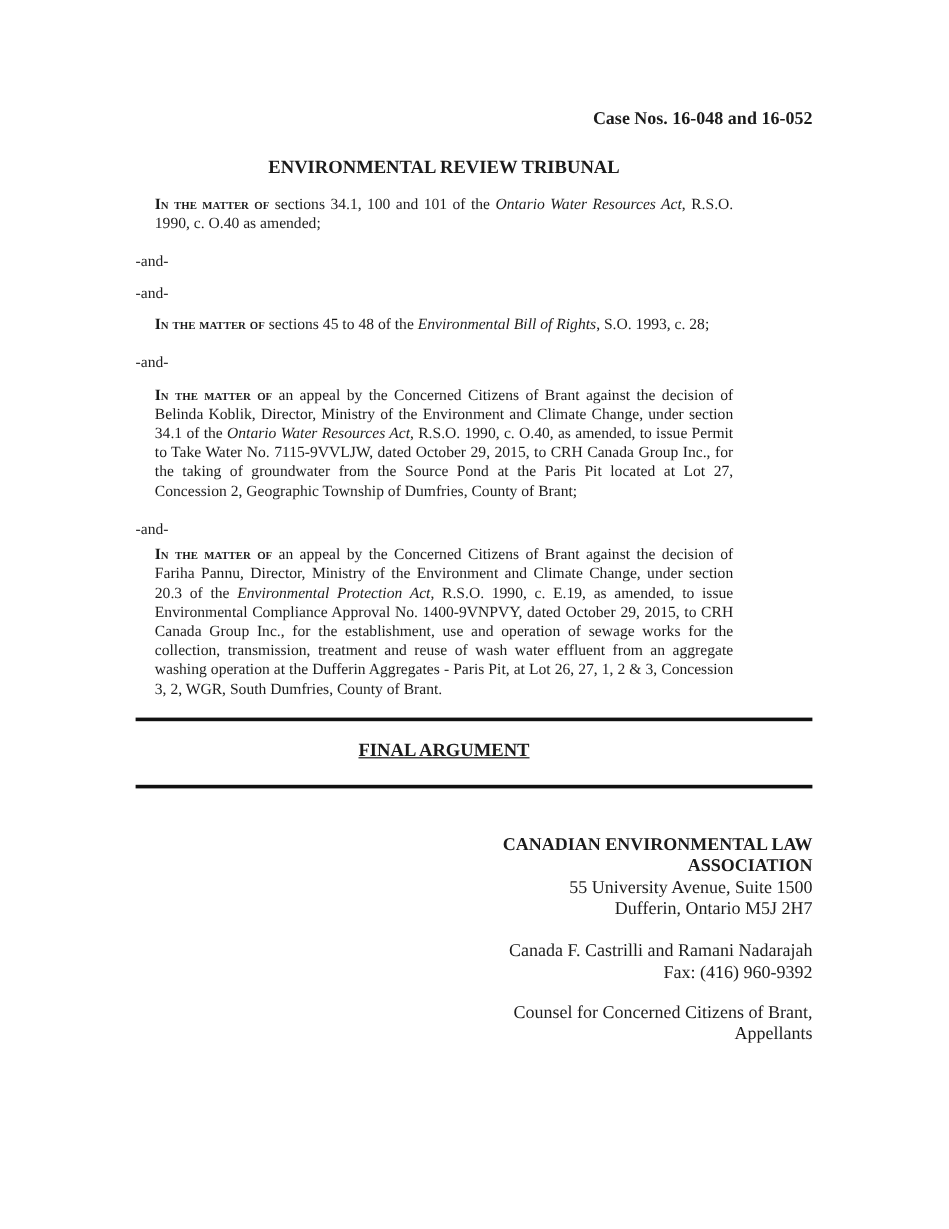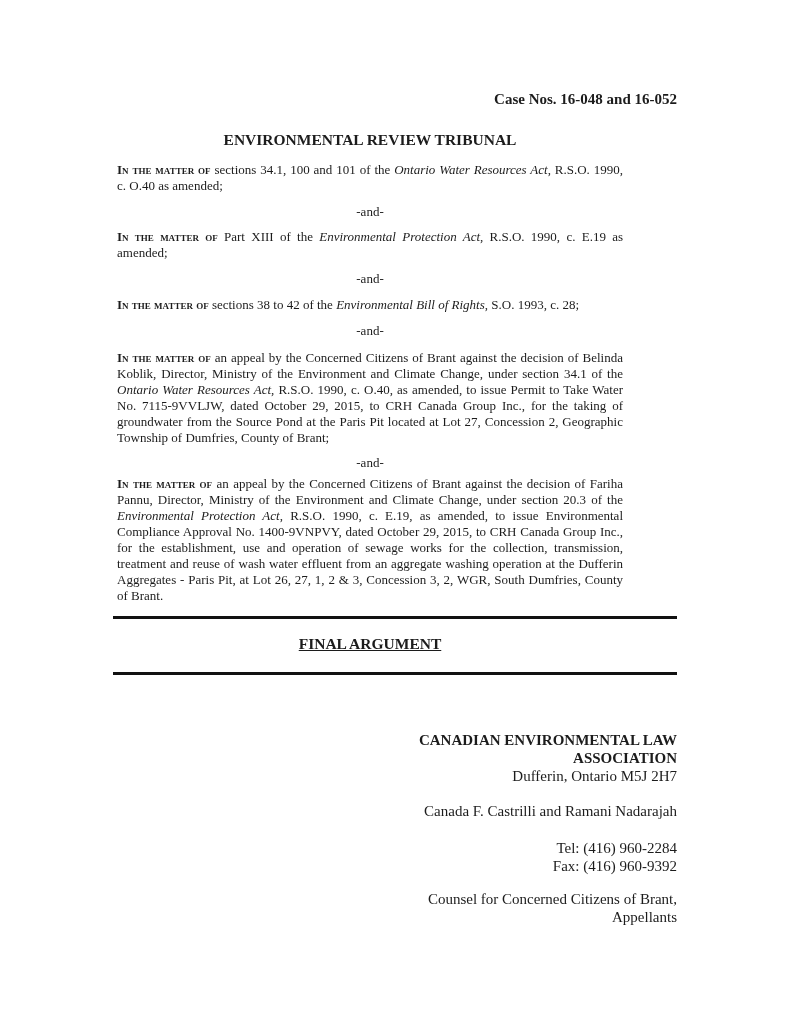--- a/index.html
+++ b/index.html
@@ -35,33 +35,33 @@
     width: 514px;
   }
   .doc-title {
     margin: 23px 0 0 0;
     font-size: 15.5px;
     font-weight: bold;
     line-height: 18px;
     text-align: center;
   }
   .matter {
-    margin: 4px;
+    margin: 16px;
     font-size: 13px;
     line-height: 16px;
     text-align: justify;
   }
   .matter .lead {
     font-weight: bold;
     font-variant: small-caps;
   }
   .and-sep {
     font-size: 13px;
     line-height: 16px;
-    text-align: center;
+    text-align: left;
   }
   .mt13 { margin-top: 13px; }
   .mt10 { margin-top: 10px; }
   .mt9  { margin-top: 9px;  }
   .mt11 { margin-top: 11px; }
   .mt5  { margin-top: 5px;  }
   .rule {
     margin-top: 12px;
     height: 0;
     border-top: 3px solid #111111;
@@ -70,21 +70,21 @@
   .rule.bottom { margin-top: 19px; }
   .section-heading {
     margin: 16px 0 0 0;
     font-size: 15.5px;
     font-weight: bold;
     line-height: 18px;
     text-align: center;
     text-decoration: underline;
   }
   .counsel {
-    margin-top: 56px;
+    margin-top: 38px;
     font-size: 15px;
     line-height: 18px;
     text-align: right;
   }
   .counsel .bold { font-weight: bold; }
   .counsel .gap17 { margin-top: 17px; }
   .counsel .gap19 { margin-top: 19px; }
   .counsel .gap15 { margin-top: 15px; }
   i { font-style: italic; }
 </style>
@@ -96,25 +96,24 @@
 
     <div class="case-line">Case Nos. 16-048 and 16-052</div>
 
     <div class="body-col">
       <div class="doc-title">ENVIRONMENTAL REVIEW TRIBUNAL</div>
 
       <p class="matter mt13"><span class="lead">In the matter of</span><span> sections 34.1, 100 and 101 of the </span><i>Ontario Water Resources Act</i><span>, R.S.O. 1990, c. O.40 as amended;</span></p>
 
       <div class="and-sep mt10">-and-</div>
 
-      <p class="matter mt9"><span class="lead">In the matter of</span><span> Part XIII of the </span><i>Environmental Protection Act</i><span>, R.S.O. 1990, c. E.19 as amended;</span></p>
 
       <div class="and-sep mt10">-and-</div>
 
-      <p class="matter mt10"><span class="lead">In the matter of</span><span> sections 38 to 42 of the </span><i>Environmental Bill of Rights</i><span>, S.O. 1993, c. 28;</span></p>
+      <p class="matter mt10"><span class="lead">In the matter of</span><span> sections 45 to 48 of the </span><i>Environmental Bill of Rights</i><span>, S.O. 1993, c. 28;</span></p>
 
       <div class="and-sep mt10">-and-</div>
 
       <p class="matter mt11"><span class="lead">In the matter of</span><span> an appeal by the Concerned Citizens of Brant against the decision of Belinda Koblik, Director, Ministry of the Environment and Climate Change, under section 34.1 of the </span><i>Ontario Water Resources Act</i><span>, R.S.O. 1990, c. O.40, as amended, to issue Permit to Take Water No. 7115-9VVLJW, dated October 29, 2015, to CRH Canada Group Inc., for the taking of groundwater from the Source Pond at the Paris Pit located at Lot 27, Concession 2, Geographic Township of Dumfries, County of Brant;</span></p>
 
       <div class="and-sep mt9">-and-</div>
 
       <p class="matter mt5"><span class="lead">In the matter of</span><span> an appeal by the Concerned Citizens of Brant against the decision of Fariha Pannu, Director, Ministry of the Environment and Climate Change, under section 20.3 of the </span><i>Environmental Protection Act</i><span>, R.S.O. 1990, c. E.19, as amended, to issue Environmental Compliance Approval No. 1400-9VNPVY, dated October 29, 2015, to CRH Canada Group Inc., for the establishment, use and operation of sewage works for the collection, transmission, treatment and reuse of wash water effluent from an aggregate washing operation at the Dufferin Aggregates - Paris Pit, at Lot 26, 27, 1, 2 &amp; 3, Concession 3, 2, WGR, South Dumfries, County of Brant.</span></p>
     </div>
 
@@ -122,22 +121,22 @@
 
     <div class="body-col">
       <div class="section-heading">FINAL ARGUMENT</div>
     </div>
 
     <div class="rule bottom"></div>
 
     <div class="counsel">
       <div class="bold">CANADIAN ENVIRONMENTAL LAW</div>
       <div class="bold">ASSOCIATION</div>
+      <div>55 University Avenue, Suite 1500</div>
       <div>Dufferin, Ontario M5J 2H7</div>
       <div class="gap17">Canada F. Castrilli and Ramani Nadarajah</div>
-      <div class="gap19">Tel: (416) 960-2284</div>
       <div>Fax: (416) 960-9392</div>
       <div class="gap15">Counsel for Concerned Citizens of Brant,</div>
       <div>Appellants</div>
     </div>
 
   </div>
 </div>
 
 </body></html>

